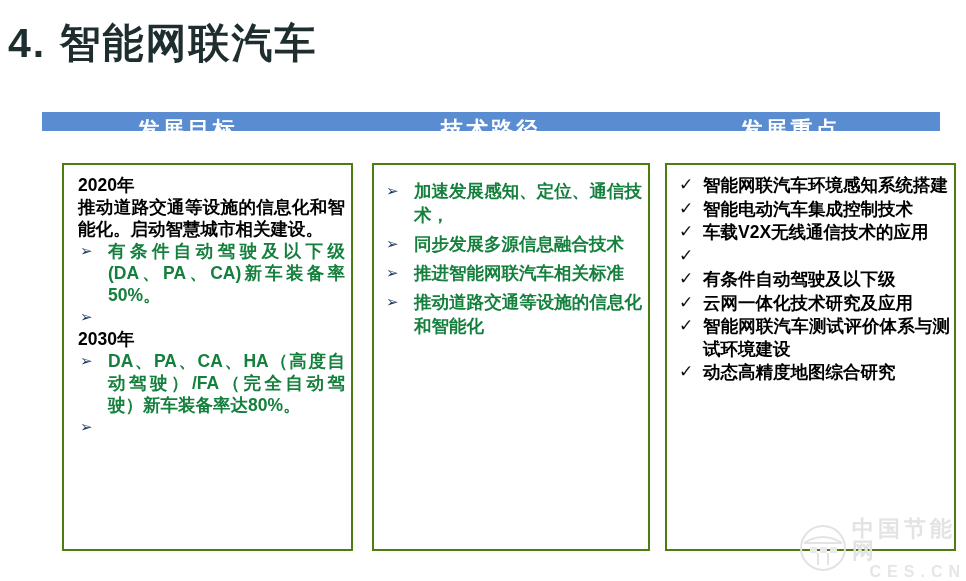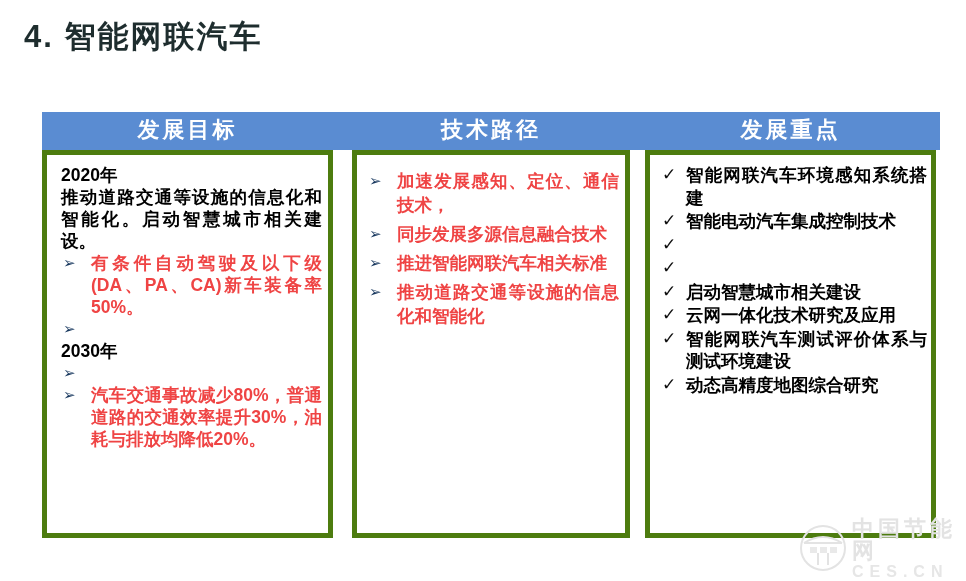--- a/index.html
+++ b/index.html
@@ -4,64 +4,65 @@
 <style>
   html,body{margin:0;padding:0;background:#ffffff;}
   .slide{
     position:relative;
     width:966px;height:581px;
     background:#ffffff;
     font-family:"Liberation Sans","DejaVu Sans",sans-serif;
     overflow:hidden;
   }
   .page-title{
-    position:absolute;left:24px;top:16px;
-    font-size:31px;font-weight:bold;color:#1e2d2e;
+    position:absolute;left:8px;top:16px;
+    font-size:41px;font-weight:bold;color:#1e2d2e;
     letter-spacing:2px;white-space:nowrap;
   }
   .header-bar{
-    position:absolute;left:42px;top:112px;width:898px;height:38px;
+    position:absolute;left:42px;top:112px;width:898px;height:19px;
     background:#5a8cd2;
   }
   .hcell{
     position:absolute;top:0;height:35px;
     display:flex;align-items:center;justify-content:center;
     color:#ffffff;font-weight:bold;font-size:22px;letter-spacing:3px;
   }
   .hc1{left:0;width:291px;}
   .hc2{left:310px;width:278px;}
   .hc3{left:603px;width:291px;}
   .panel{
-    position:absolute;top:150px;height:388px;
-    border:5px solid #4d7c0f;background:#ffffff;
+    position:absolute;top:163px;height:388px;
+    border:2px solid #4d7c0f;background:#ffffff;
     box-sizing:border-box;
+    margin-left:20px;
   }
   .panel1{left:42px;width:291px;padding:9px 6px 0 14px;}
   .panel2{left:352px;width:278px;padding:14px 6px 0 10px;}
   .panel3{left:645px;width:291px;padding:9px 4px 0 8px;}
   .blk{font-size:17.5px;font-weight:bold;line-height:22px;text-align:justify;}
   .heading,.para{color:#000000;}
   .bullet{display:flex;color:#17375e;}
   .bullet .marker{
     flex:none;width:30px;color:#17375e;font-size:15px;line-height:22px;
     padding-left:2px;box-sizing:border-box;
   }
-  .bullet .btxt{flex:1;color:#ef4444;}
+  .bullet .btxt{flex:1;color:#15803d;}
   .panel2 .bullet{margin-bottom:5px;line-height:24px;}
   .panel2 .bullet .marker{line-height:24px;}
   .check-row{display:flex;color:#000000;font-size:17.5px;font-weight:bold;line-height:22.5px;margin-bottom:1px;text-align:justify;}
   .check-row .marker{flex:none;width:28px;color:#0f0f0f;font-size:17px;padding-left:4px;box-sizing:border-box;}
   .check-row .btxt{flex:1;}
   .watermark{
     position:absolute;left:798px;top:518px;
     display:flex;align-items:center;
     color:#e3e3e3;z-index:5;background:transparent;
   }
   .wm-logo{flex:none;margin-right:4px;}
-  .wm-text{display:flex;flex-direction:column;}
+  .wm-text{display:flex;flex-direction:column;align-items:flex-end;}
   .wm-name{font-size:22px;font-weight:bold;letter-spacing:4px;line-height:22px;color:#e3e3e3;}
   .wm-domain{font-size:16px;font-weight:bold;letter-spacing:6px;line-height:20px;color:#e6e6e6;}
 </style>
 </head>
 <body>
 
 <div class="slide">
 
   <div class="page-title">4. 智能网联汽车</div>
 
@@ -77,24 +78,24 @@
     <div class="blk bullet">
       <span class="marker">➢</span>
       <span class="btxt">有条件自动驾驶及以下级(DA、PA、CA)新车装备率50%。</span>
     </div>
     <div class="blk bullet">
       <span class="marker">➢</span>
     </div>
     <div class="blk heading">2030年</div>
     <div class="blk bullet">
       <span class="marker">➢</span>
+      <span class="btxt">DA、PA、CA、HA（高度自动驾驶）/FA（完全自动驾驶）新车装备率达80%。</span>
     </div>
     <div class="blk bullet">
       <span class="marker">➢</span>
-      <span class="btxt">汽车交通事故减少80%，普通道路的交通效率提升30%，油耗与排放均降低20%。</span>
     </div>
   </div>
 
   <div class="panel panel2">
     <div class="blk bullet">
       <span class="marker">➢</span>
       <span class="btxt">加速发展感知、定位、通信技术，</span>
     </div>
     <div class="blk bullet">
       <span class="marker">➢</span>
@@ -114,27 +115,28 @@
     <div class="check-row">
       <span class="marker">✓</span>
       <span class="btxt">智能网联汽车环境感知系统搭建</span>
     </div>
     <div class="check-row">
       <span class="marker">✓</span>
       <span class="btxt">智能电动汽车集成控制技术</span>
     </div>
     <div class="check-row">
       <span class="marker">✓</span>
+      <span class="btxt">车载V2X无线通信技术的应用</span>
     </div>
     <div class="check-row">
       <span class="marker">✓</span>
     </div>
     <div class="check-row">
       <span class="marker">✓</span>
-      <span class="btxt">启动智慧城市相关建设</span>
+      <span class="btxt">有条件自动驾驶及以下级</span>
     </div>
     <div class="check-row">
       <span class="marker">✓</span>
       <span class="btxt">云网一体化技术研究及应用</span>
     </div>
     <div class="check-row">
       <span class="marker">✓</span>
       <span class="btxt">智能网联汽车测试评价体系与测试环境建设</span>
     </div>
     <div class="check-row">

